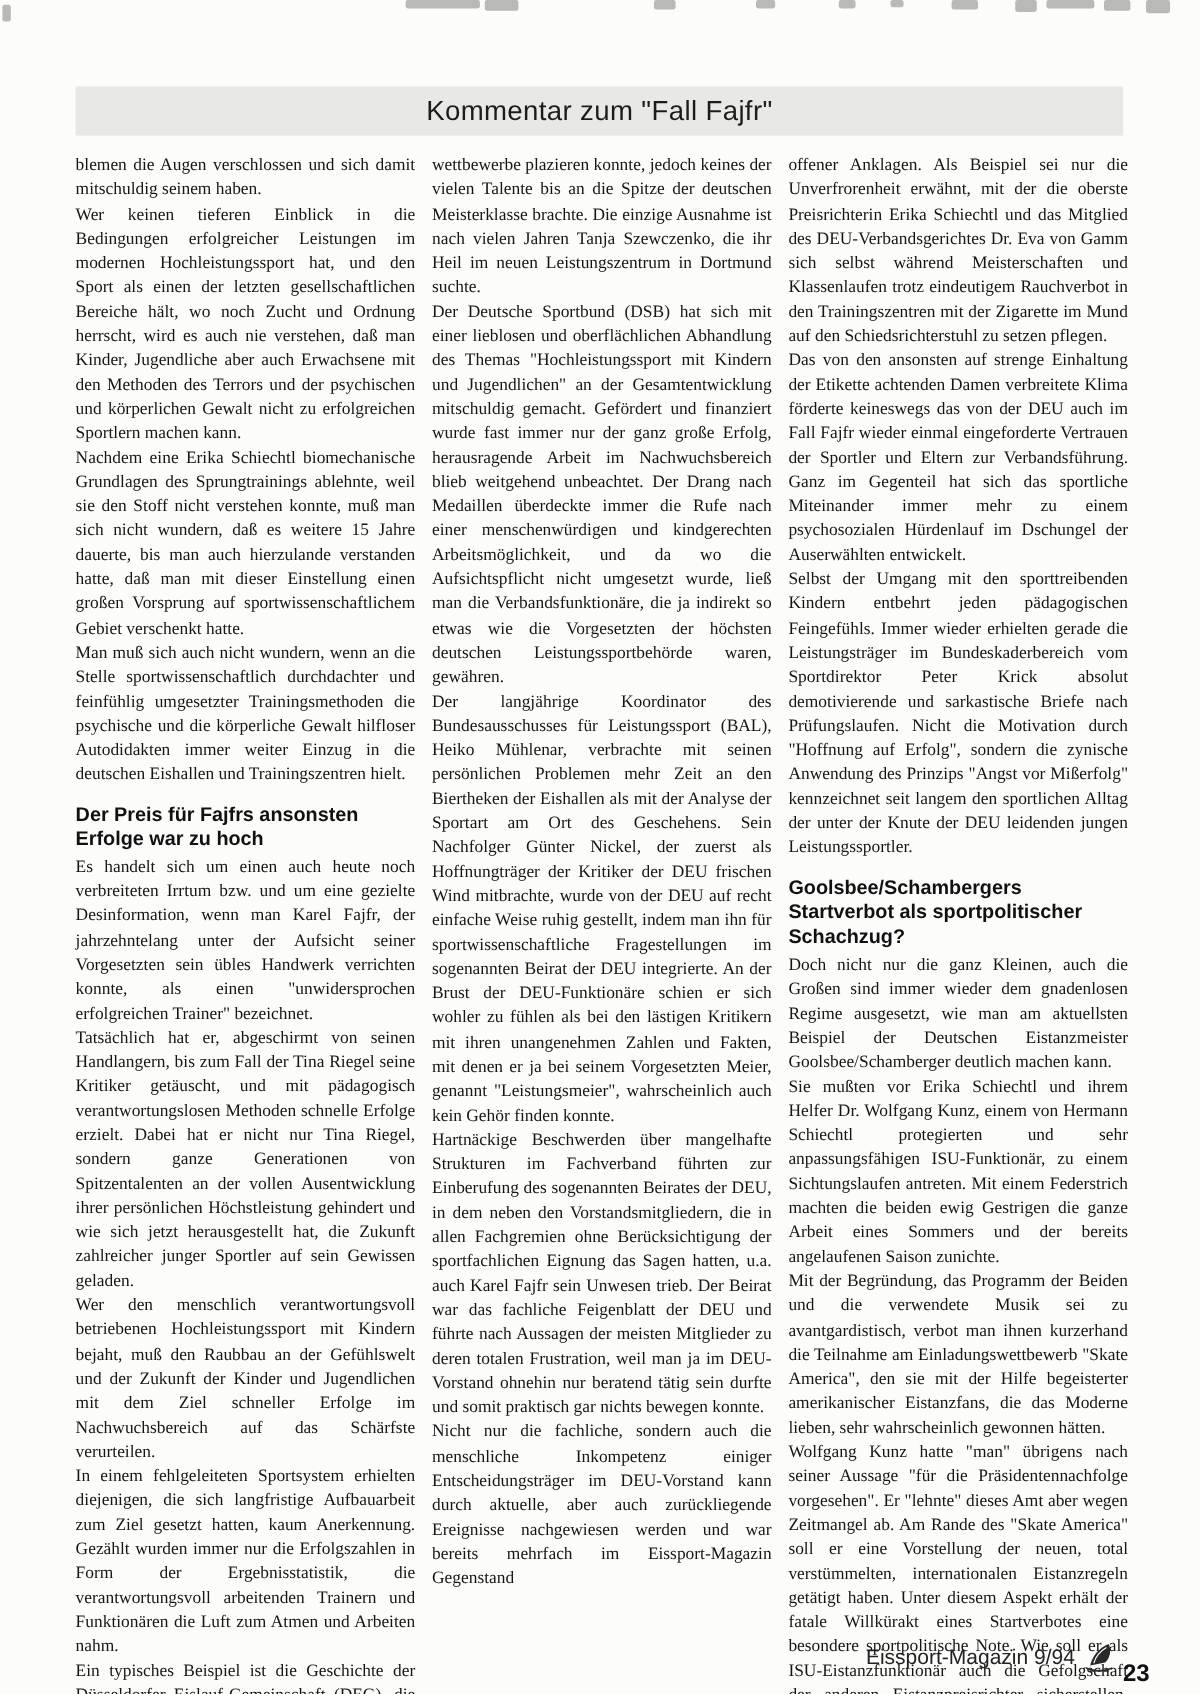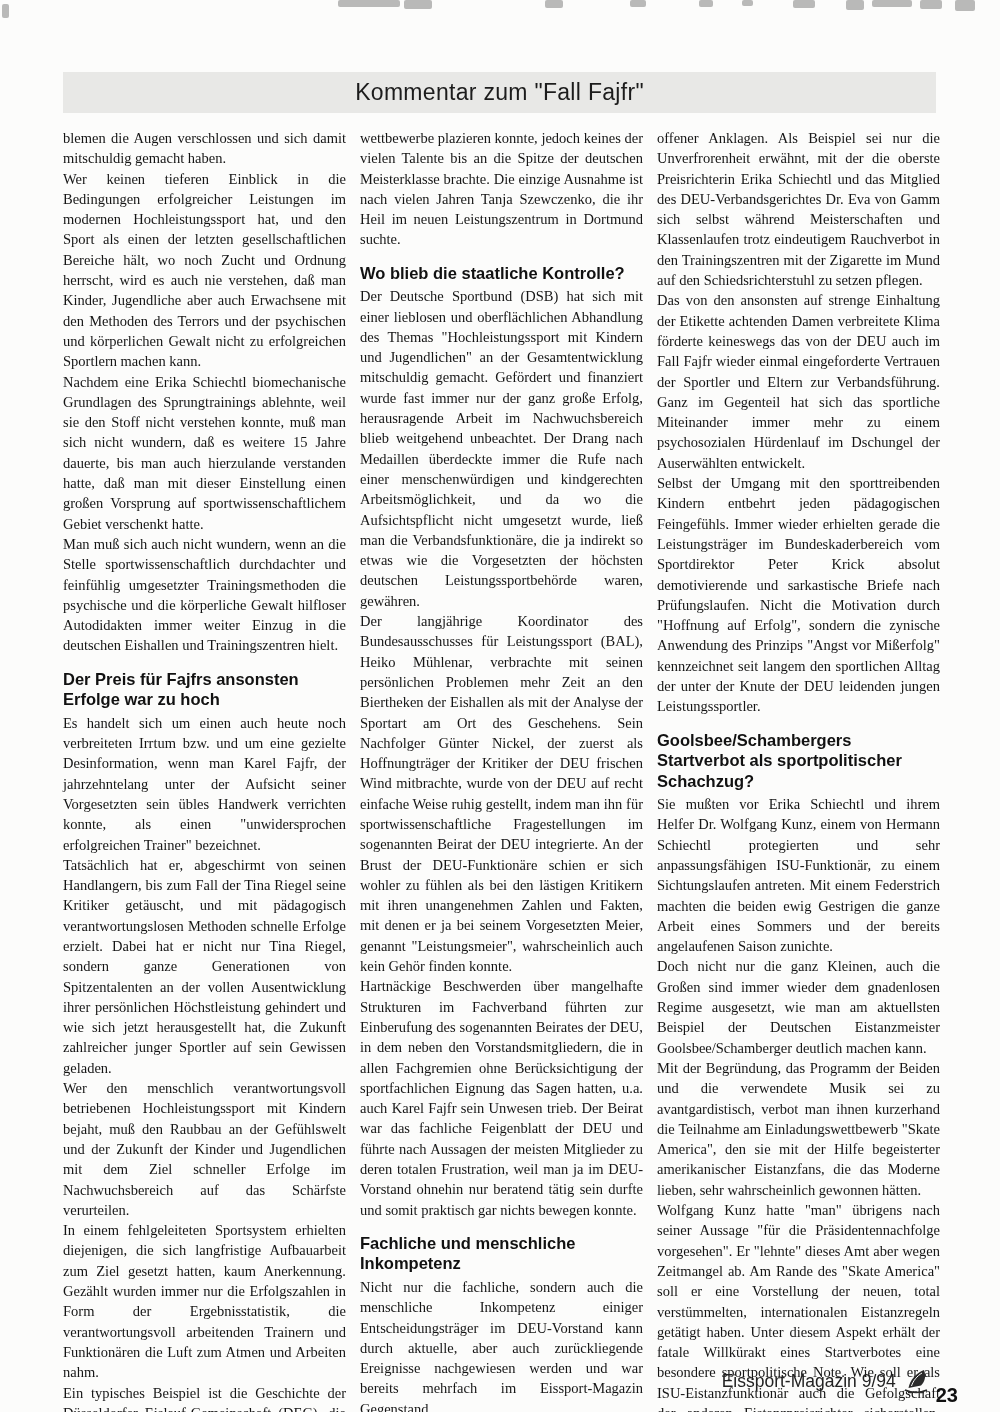--- a/index.html
+++ b/index.html
@@ -120,47 +120,45 @@
     <span style="left:920px; width:22px; height:9px;"></span>
     <span style="left:955px; width:20px; height:11px;"></span>
   </div>
 
   <div class="title-band">
     <span class="title">Kommentar zum "Fall Fajfr"</span>
   </div>
 
   <div class="columns">
     <div class="column">
-        <p class="para">blemen die Augen verschlossen und sich damit mitschuldig gemacht haben.</p>
+        <p class="para">blemen die Augen verschlossen und sich damit mitschuldig seinem haben.</p>
         <p class="para">Wer keinen tieferen Einblick in die Bedingungen erfolgreicher Leistungen im modernen Hochleistungssport hat, und den Sport als einen der letzten gesellschaftlichen Bereiche hält, wo noch Zucht und Ordnung herrscht, wird es auch nie verstehen, daß man Kinder, Jugendliche aber auch Erwachsene mit den Methoden des Terrors und der psychischen und körperlichen Gewalt nicht zu erfolgreichen Sportlern machen kann.</p>
         <p class="para">Nachdem eine Erika <b>Schiechtl</b> biomechanische Grundlagen des Sprungtrainings ablehnte, weil sie den Stoff nicht verstehen konnte, muß man sich nicht wundern, daß es weitere 15 Jahre dauerte, bis man auch hierzulande verstanden hatte, daß man mit dieser Einstellung einen großen Vorsprung auf sportwissenschaftlichem Gebiet verschenkt hatte.</p>
         <p class="para">Man muß sich auch nicht wundern, wenn an die Stelle sportwissenschaftlich durchdachter und feinfühlig umgesetzter Trainingsmethoden die psychische und die körperliche Gewalt hilfloser Autodidakten immer weiter Einzug in die deutschen Eishallen und Trainingszentren hielt.</p>
         <h2 class="subhead">Der Preis für Fajfrs ansonsten Erfolge war zu hoch</h2>
         <p class="para">Es handelt sich um einen auch heute noch verbreiteten Irrtum bzw. und um eine gezielte Desinformation, wenn man Karel <b>Fajfr</b>, der jahrzehntelang unter der Aufsicht seiner Vorgesetzten sein übles Handwerk verrichten konnte, als einen "unwidersprochen erfolgreichen Trainer" bezeichnet.</p>
         <p class="para">Tatsächlich hat er, abgeschirmt von seinen Handlangern, bis zum Fall der Tina <b>Riegel</b> seine Kritiker getäuscht, und mit pädagogisch verantwortungslosen Methoden schnelle Erfolge erzielt. Dabei hat er nicht nur Tina Riegel, sondern ganze Generationen von Spitzentalenten an der vollen Ausentwicklung ihrer persönlichen Höchstleistung gehindert und wie sich jetzt herausgestellt hat, die Zukunft zahlreicher junger Sportler auf sein Gewissen geladen.</p>
         <p class="para">Wer den menschlich verantwortungsvoll betriebenen Hochleistungssport mit Kindern bejaht, muß den Raubbau an der Gefühlswelt und der Zukunft der Kinder und Jugendlichen mit dem Ziel schneller Erfolge im Nachwuchsbereich auf das Schärfste verurteilen.</p>
         <p class="para">In einem fehlgeleiteten Sportsystem erhielten diejenigen, die sich langfristige Aufbauarbeit zum Ziel gesetzt hatten, kaum Anerkennung. Gezählt wurden immer nur die Erfolgszahlen in Form der Ergebnisstatistik, die verantwortungsvoll arbeitenden Trainern und Funktionären die Luft zum Atmen und Arbeiten nahm.</p>
         <p class="para">Ein typisches Beispiel ist die Geschichte der Düsseldorfer Eislauf-Gemeinschaft (DEG), die in der Ära  immer wieder herausragende Talente wie die Geschwister  auf den ersten Plätzen der Nachwuchs-</p>
       </div>
     <div class="column">
         <p class="para">wettbewerbe plazieren konnte, jedoch keines der vielen Talente bis an die Spitze der deutschen Meisterklasse brachte. Die einzige Ausnahme ist nach vielen Jahren Tanja <b>Szewczenko</b>, die ihr Heil im neuen Leistungszentrum in Dortmund suchte.</p>
-        <h2 class="subhead">Wo blieb die staatliche Kontrolle?</h2>
         <p class="para">Der Deutsche Sportbund (DSB) hat sich mit einer lieblosen und oberflächlichen Abhandlung des Themas "Hochleistungssport mit Kindern und Jugendlichen" an der Gesamtentwicklung mitschuldig gemacht. Gefördert und finanziert wurde fast immer nur der ganz große Erfolg, herausragende Arbeit im Nachwuchsbereich blieb weitgehend unbeachtet. Der Drang nach Medaillen überdeckte immer die Rufe nach einer menschenwürdigen und kindgerechten Arbeitsmöglichkeit, und da wo die Aufsichtspflicht nicht umgesetzt wurde, ließ man die Verbandsfunktionäre, die ja indirekt so etwas wie die Vorgesetzten der höchsten deutschen Leistungssportbehörde waren, gewähren.</p>
         <p class="para">Der langjährige Koordinator des Bundesausschusses für Leistungssport (BAL), Heiko <b>Mühlenar</b>, verbrachte mit seinen persönlichen Problemen mehr Zeit an den Biertheken der Eishallen als mit der Analyse der Sportart am Ort des Geschehens. Sein Nachfolger Günter <b>Nickel</b>, der zuerst als Hoffnungträger der Kritiker der DEU frischen Wind mitbrachte, wurde von der DEU auf recht einfache Weise ruhig gestellt, indem man ihn für sportwissenschaftliche Fragestellungen im sogenannten Beirat der DEU integrierte. An der Brust der DEU-Funktionäre schien er sich wohler zu fühlen als bei den lästigen Kritikern mit ihren unangenehmen Zahlen und Fakten, mit denen er ja bei seinem Vorgesetzten <b>Meier</b>, genannt "Leistungsmeier", wahrscheinlich auch kein Gehör finden konnte.</p>
         <p class="para">Hartnäckige Beschwerden über mangelhafte Strukturen im Fachverband führten zur Einberufung des sogenannten Beirates der DEU, in dem neben den Vorstandsmitgliedern, die in allen Fachgremien ohne Berücksichtigung der sportfachlichen Eignung das Sagen hatten, u.a. auch Karel <b>Fajfr</b> sein Unwesen trieb. Der Beirat war das fachliche Feigenblatt der DEU und führte nach Aussagen der meisten Mitglieder zu deren totalen Frustration, weil man ja im DEU-Vorstand ohnehin nur beratend tätig sein durfte und somit praktisch gar nichts bewegen konnte.</p>
-        <h2 class="subhead">Fachliche und menschliche Inkompetenz</h2>
         <p class="para">Nicht nur die fachliche, sondern auch die menschliche Inkompetenz einiger Entscheidungsträger im DEU-Vorstand kann durch aktuelle, aber auch zurückliegende Ereignisse nachgewiesen werden und war bereits mehrfach im Eissport-Magazin Gegenstand</p>
       </div>
     <div class="column">
         <p class="para">offener Anklagen. Als Beispiel sei nur die Unverfrorenheit erwähnt, mit der die oberste Preisrichterin Erika <b>Schiechtl</b> und das Mitglied des DEU-Verbandsgerichtes Dr. Eva <b>von Gamm</b> sich selbst während Meisterschaften und Klassenlaufen trotz eindeutigem Rauchverbot in den Trainingszentren mit der Zigarette im Mund auf den Schiedsrichterstuhl zu setzen pflegen.</p>
         <p class="para">Das von den ansonsten auf strenge Einhaltung der Etikette achtenden Damen verbreitete Klima förderte keineswegs das von der DEU auch im Fall Fajfr wieder einmal eingeforderte Vertrauen der Sportler und Eltern zur Verbandsführung. Ganz im Gegenteil hat sich das sportliche Miteinander immer mehr zu einem psychosozialen Hürdenlauf im Dschungel der Auserwählten entwickelt.</p>
         <p class="para">Selbst der Umgang mit den sporttreibenden Kindern entbehrt jeden pädagogischen Feingefühls. Immer wieder erhielten gerade die Leistungsträger im Bundeskaderbereich vom Sportdirektor Peter <b>Krick</b> absolut demotivierende und sarkastische Briefe nach Prüfungslaufen. Nicht die Motivation durch "Hoffnung auf Erfolg", sondern die zynische Anwendung des Prinzips "Angst vor Mißerfolg" kennzeichnet seit langem den sportlichen Alltag der unter der Knute der DEU leidenden jungen Leistungssportler.</p>
         <h2 class="subhead">Goolsbee/Schambergers Startverbot als sportpolitischer Schachzug?</h2>
+        <p class="para">Doch nicht nur die ganz Kleinen, auch die Großen sind immer wieder dem gnadenlosen Regime ausgesetzt, wie man am aktuellsten Beispiel der Deutschen Eistanzmeister <b>Goolsbee/Schamberger</b> deutlich machen kann.</p>
         <p class="para">Sie mußten vor <b>Erika Schiechtl</b> und ihrem Helfer Dr. Wolfgang <b>Kunz</b>, einem von <b>Hermann Schiechtl</b> protegierten und sehr anpassungsfähigen ISU-Funktionär, zu einem Sichtungslaufen antreten. Mit einem Federstrich machten die beiden ewig Gestrigen die ganze Arbeit eines Sommers und der bereits angelaufenen Saison zunichte.</p>
-        <p class="para">Doch nicht nur die ganz Kleinen, auch die Großen sind immer wieder dem gnadenlosen Regime ausgesetzt, wie man am aktuellsten Beispiel der Deutschen Eistanzmeister <b>Goolsbee/Schamberger</b> deutlich machen kann.</p>
         <p class="para">Mit der Begründung, das Programm der Beiden und die verwendete Musik sei zu avantgardistisch, verbot man ihnen kurzerhand die Teilnahme am Einladungswettbewerb "Skate America", den sie mit der Hilfe begeisterter amerikanischer Eistanzfans, die das Moderne lieben, sehr wahrscheinlich gewonnen hätten.</p>
         <p class="para">Wolfgang <b>Kunz</b> hatte "man" übrigens nach seiner Aussage "für die Präsidentennachfolge vorgesehen". Er "lehnte" dieses Amt aber wegen Zeitmangel ab. Am Rande des "Skate America" soll er eine Vorstellung der neuen, total verstümmelten, internationalen Eistanzregeln getätigt haben. Unter diesem Aspekt erhält der fatale Willkürakt eines Startverbotes eine besondere sportpolitische Note. Wie soll er als ISU-Eistanzfunktionär auch die Gefolgschaft der anderen Eistanzpreisrichter sicherstellen, wenn die Eistänzer aus seinem</p>
       </div>
   </div>
 
   <div class="footer">
     <span class="mag">Eissport-Magazin 9/94</span>
     <span class="logo">
       <svg viewBox="0 0 32 28" width="32" height="28" aria-hidden="true">
         <path d="M24 2 C16 5, 10 12, 8.5 20 L21 17.5 C25.5 13, 26 7, 24 2 Z" fill="#2b2b2b"></path>

